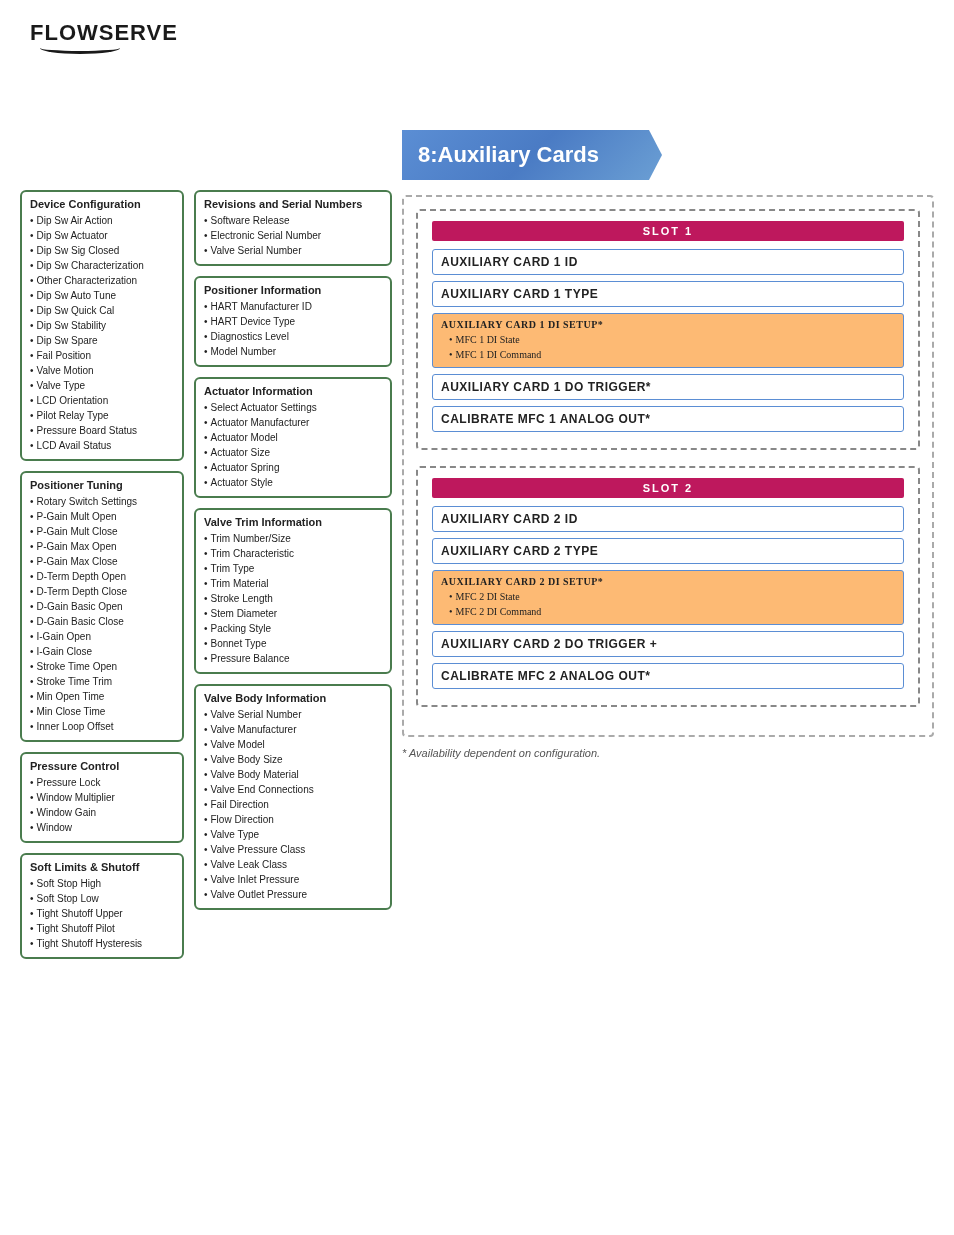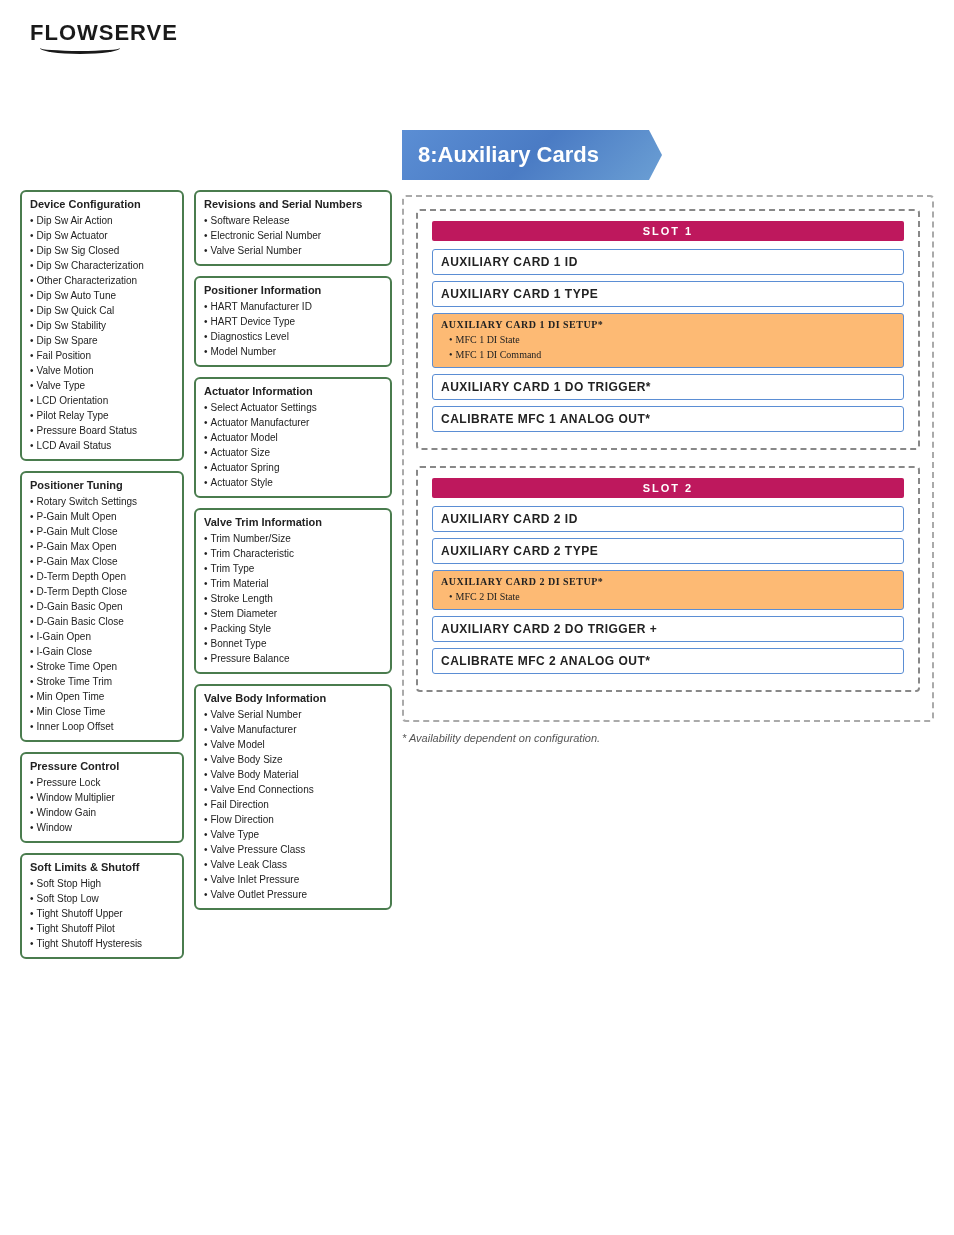--- a/index.html
+++ b/index.html
@@ -348,20 +348,21 @@
       <div class="slot-container">
         <div class="slot-header">SLOT  2</div>
 
         <div class="field-box">AUXILIARY CARD 2 ID</div>
         <div class="field-box">AUXILIARY CARD 2 TYPE</div>
 
         <div class="di-setup-box">
           <div class="di-setup-title">AUXILIARY CARD 2 DI SETUP*</div>
           <ul class="di-setup-items">
             <li>MFC 2 DI State</li>
+            <li>MFC 2 DI Command</li>
           </ul>
         </div>
 
         <div class="field-box">AUXILIARY CARD 2 DO TRIGGER +</div>
         <div class="field-box">CALIBRATE MFC 2 ANALOG OUT*</div>
       </div>
 
     </div>
 
     <div class="availability-note">* Availability dependent on configuration.</div>

